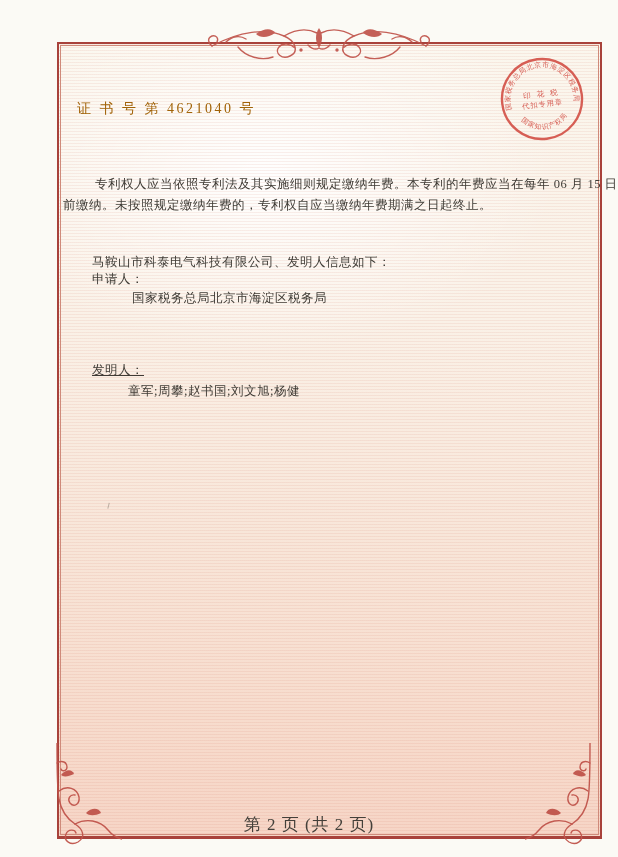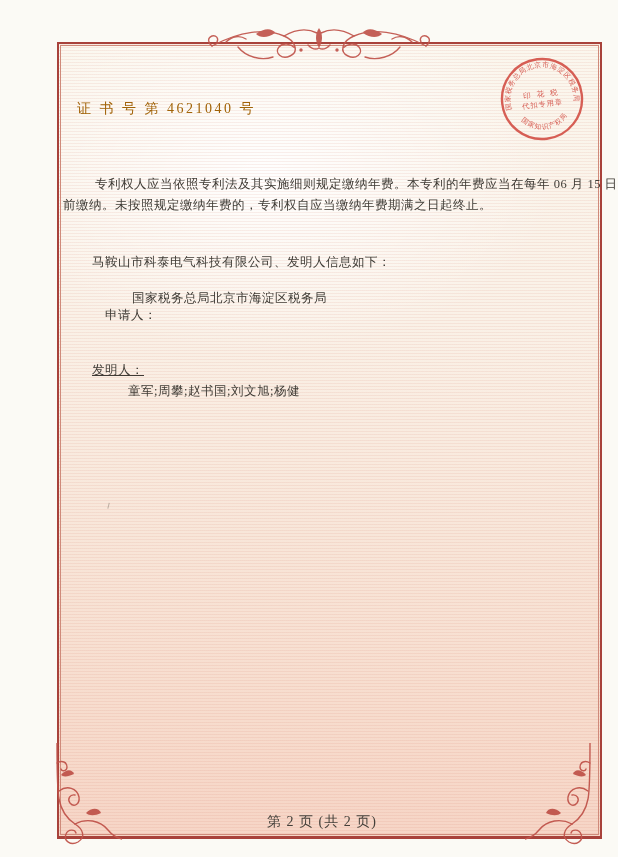--- a/index.html
+++ b/index.html
@@ -45,22 +45,22 @@
   .corner-orn.right{left:525px;transform:scaleX(-1);}
   .t-line{
     position:absolute;white-space:nowrap;
     color:var(--body_text);font-size:12.5px;letter-spacing:0.5px;
   }
   .cert-no{
     position:absolute;left:77px;top:100px;white-space:nowrap;
     font-size:14px;letter-spacing:2.5px;color:#a16207;
   }
   .footer{
-    position:absolute;left:322px;top:813px;transform:translateX(-50%);
-    white-space:nowrap;font-size:14px;letter-spacing:1px;color:#44403a;
+    position:absolute;left:309px;top:813px;transform:translateX(-50%);
+    white-space:nowrap;font-size:17px;letter-spacing:1px;color:#44403a;
   }
   .seal{position:absolute;left:496px;top:53px;opacity:.88;}
   .seal circle{stroke:var(--seal_red);fill:none;stroke-width:2.4;}
   .seal text{fill:var(--seal_red);font-family:"Liberation Serif","DejaVu Serif",serif;}
   .stray-mark{
     position:absolute;left:108px;top:503px;width:2px;height:6px;
     border-left:1.5px solid rgba(120,110,100,0.45);transform:rotate(14deg);
   }
 </style>
 </head>
@@ -135,21 +135,21 @@
 
   <div class="cert-no">证 书 号 第 4621040 号</div>
 
   <div>
     <div class="t-line" style="left:95px;top:176px;">专利权人应当依照专利法及其实施细则规定缴纳年费。本专利的年费应当在每年 06 月 15 日</div>
     <div class="t-line" style="left:63px;top:197px;">前缴纳。未按照规定缴纳年费的，专利权自应当缴纳年费期满之日起终止。</div>
   </div>
 
   <div>
     <div class="t-line" style="left:92px;top:254px;">马鞍山市科泰电气科技有限公司、发明人信息如下：</div>
-    <div class="t-line" style="left:105px;top:271px;margin-top:36px;">申请人：</div>
+    <div class="t-line" style="left:92px;top:271px;">申请人：</div>
     <div class="t-line" style="left:132px;top:290px;">国家税务总局北京市海淀区税务局</div>
     <div class="t-line" style="left:92px;top:362px;text-decoration:underline;">发明人：</div>
     <div class="t-line" style="left:128px;top:383px;">童军;周攀;赵书国;刘文旭;杨健</div>
   </div>
 
   <div class="stray-mark"></div>
 
   <div class="footer">第 2 页 (共 2 页)</div>
 
 </div>

